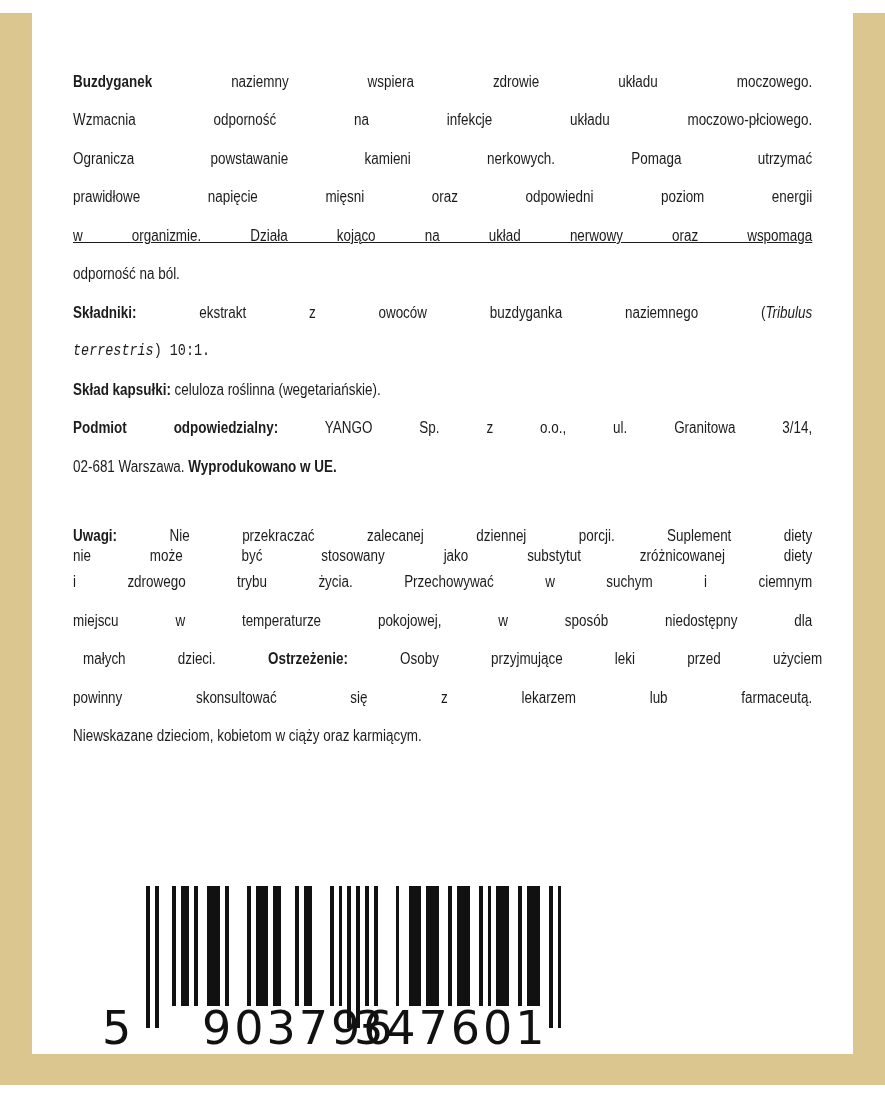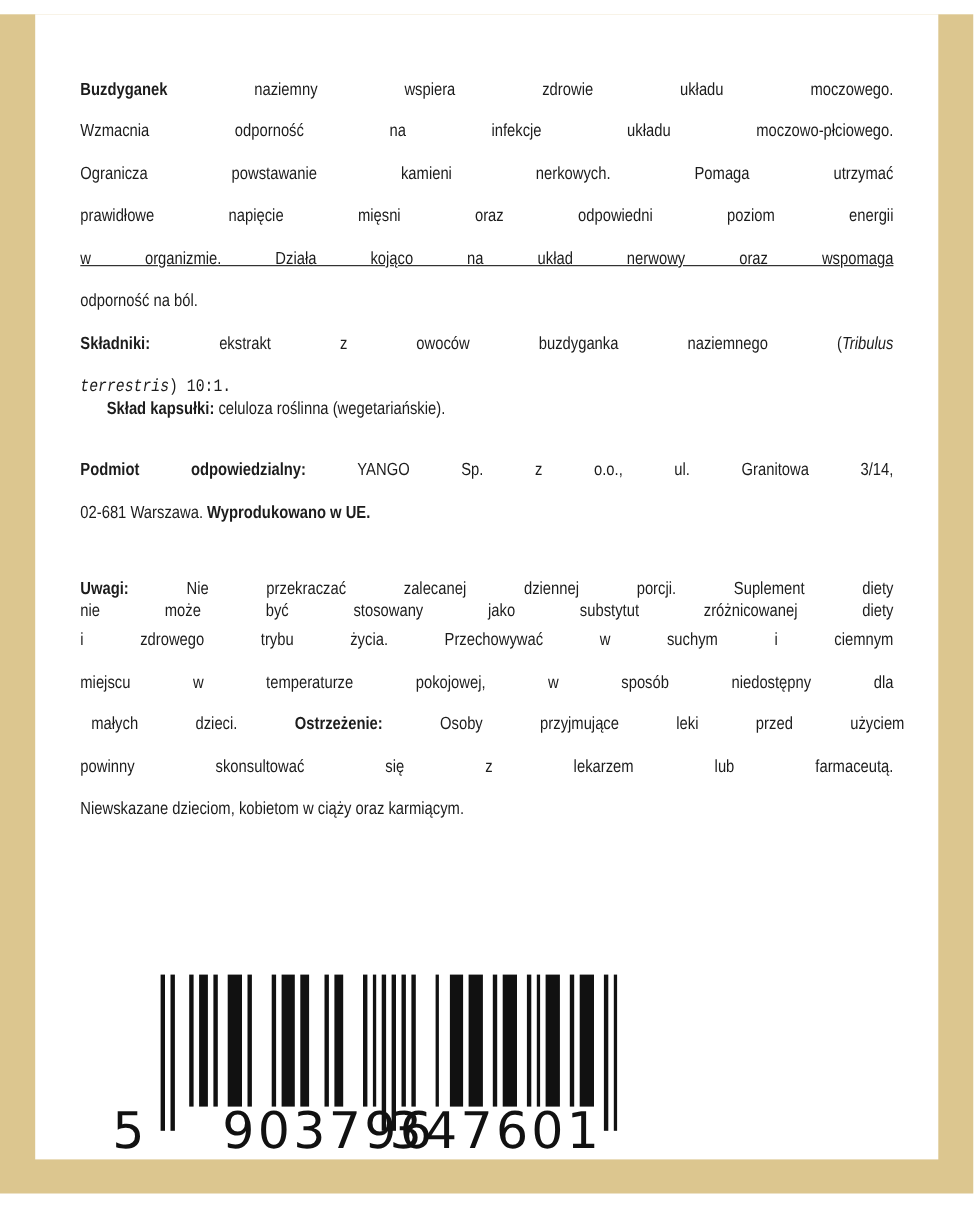--- a/index.html
+++ b/index.html
@@ -44,21 +44,21 @@
       </div>
       <div class="line" style="left: 41px; top: 242px;">
         <span class="inner-w"><span>odporność na ból.</span></span>
       </div>
       <div class="line just" style="left: 41px; top: 281px;">
         <span class="inner-w"><b>Składniki:</b><span> ekstrakt z owoców buzdyganka naziemnego (</span><i>Tribulus</i></span>
       </div>
       <div class="line" style="left: 41px; top: 319px; font-family: Liberation Mono, monospace;">
         <span class="inner-w"><i>terrestris</i><span>) 10:1.</span></span>
       </div>
-      <div class="line" style="left: 41px; top: 340px; margin-left: 24px;">
+      <div class="line" style="left: 41px; top: 358px;">
         <span class="inner-w"><b>Skład kapsułki:</b><span> celuloza roślinna (wegetariańskie).</span></span>
       </div>
       <div class="line just" style="left: 41px; top: 396px;">
         <span class="inner-w"><b>Podmiot odpowiedzialny:</b><span> YANGO Sp. z o.o., ul. Granitowa 3/14,</span></span>
       </div>
       <div class="line" style="left: 41px; top: 435px;">
         <span class="inner-w"><span>02-681 Warszawa. </span><b>Wyprodukowano w UE.</b></span>
       </div>
       <div class="line just" style="left: 41px; top: 473px; margin-top: 31px;">
         <span class="inner-w"><b>Uwagi:</b><span> Nie przekraczać zalecanej dziennej porcji. Suplement diety</span></span>

